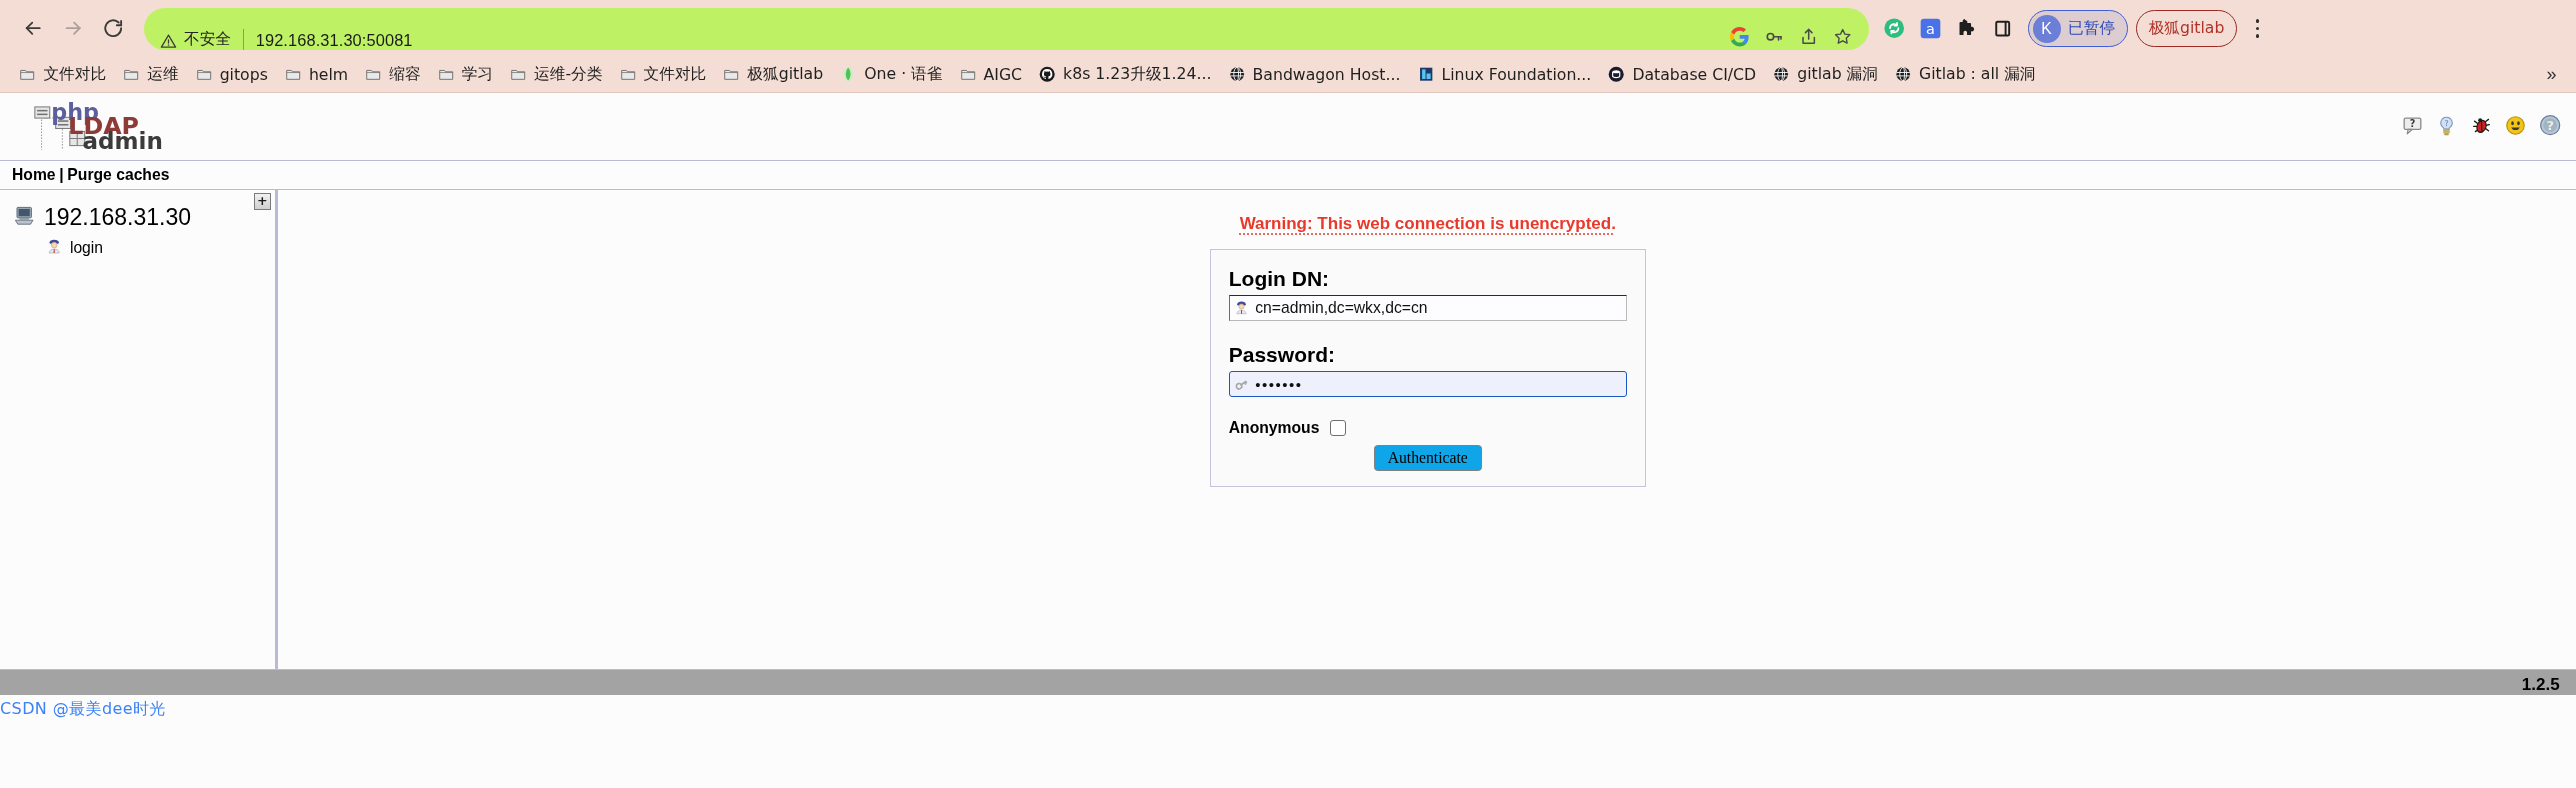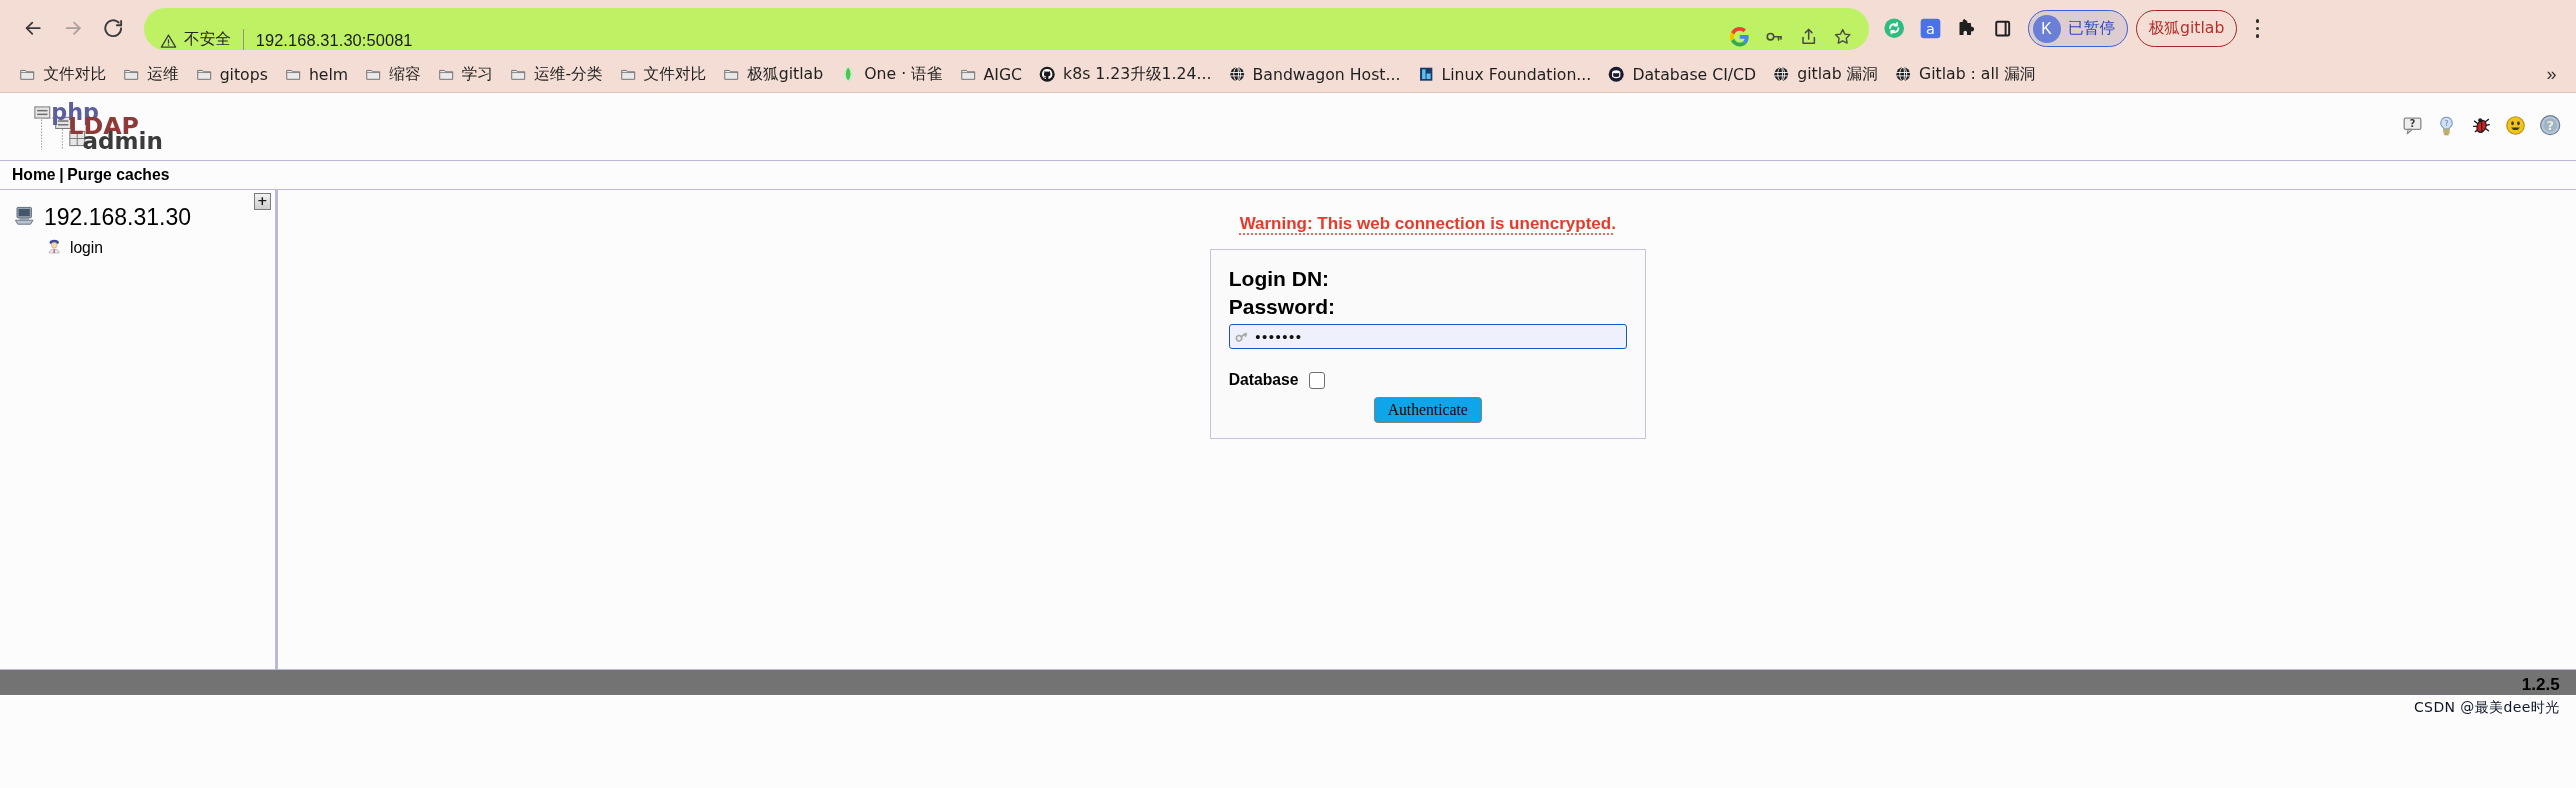--- a/index.html
+++ b/index.html
@@ -288,28 +288,28 @@
     border: 1.5px solid #808080;
     border-radius: 3.7px;
     padding: 3px 12.7px;
     cursor: pointer;
   }
 
   #footer {
     border-top: 1.5px solid #b9b9d8;
     padding: 4.5px 16.4px 0 0;
     text-align: right;
-    background: #737373;
+    background: #a3a3a3;
   }
   #footer .version { font-size: 17px; font-weight: bold; color: #000; }
   #watermark {
-    text-align: right;
+    text-align: left;
     padding: 4.5px 16.4px 0 0;
-    font-size: 14px;
-    color: #0f172a;
+    font-size: 16px;
+    color: #3b82f6;
     font-family: "DejaVu Sans", sans-serif;
     letter-spacing: 0.4px;
   }
 </style>
 </head>
 <body>
 
 <div id="browser-chrome">
 
   <div id="toolbar-row">
@@ -703,38 +703,49 @@
 
     <div id="content">
 
       <div id="warn-line">
         <span class="wtext">Warning: This web connection is unencrypted.</span>
       </div>
 
       <div id="login-box">
 
         <div class="field-label">Login DN:</div>
+        <div class="inputwrap dn">
+          <span class="fieldicon">
+            <svg width="15" height="15" viewBox="0 0 24 24">
+                <path d="M5 7c0-3 3.2-4.6 7-4.6S19 4 19 7l-1 1.6H6Z" fill="#3d4a9e"></path>
+                <circle cx="12" cy="10.4" r="4.2" fill="#f5d7b0" stroke="#c49a6c" stroke-width=".8"></circle>
+                <path d="M4.5 22c.4-4 3.5-5.8 7.5-5.8s7.1 1.8 7.5 5.8z" fill="#e7e7ee" stroke="#9a9aa8" stroke-width=".8"></path>
+                <path d="M12 16.3 L12 22" stroke="#c03a3a" stroke-width="1.6"></path>
+              </svg>
+          </span>
+          <span class="fieldval">cn=admin,dc=wkx,dc=cn</span>
+        </div>
 
         <div class="field-label">Password:</div>
         <div class="inputwrap pw">
           <span class="fieldicon">
             <svg width="15" height="15" viewBox="0 0 24 24">
                 <g transform="rotate(-35 12 12)">
                   <circle cx="7.2" cy="12" r="4.3" fill="none" stroke="#a8a8a8" stroke-width="2.6"></circle>
                   <path d="M11.3 12 H20.4" stroke="#a8a8a8" stroke-width="2.6" stroke-linecap="round"></path>
                   <path d="M17.6 12 V15.4" stroke="#a8a8a8" stroke-width="2.2" stroke-linecap="round"></path>
                   <path d="M20.2 12 V14.6" stroke="#a8a8a8" stroke-width="2.2" stroke-linecap="round"></path>
                 </g>
               </svg>
           </span>
           <span class="fieldval dots">•••••••</span>
         </div>
 
         <div id="anon-row">
-          <span class="anon-label">Database</span>
+          <span class="anon-label">Anonymous</span>
           <span id="anon-check"></span>
         </div>
 
         <div id="btn-row">
           <button id="auth-btn">Authenticate</button>
         </div>
       </div>
     </div>
   </div>
 

